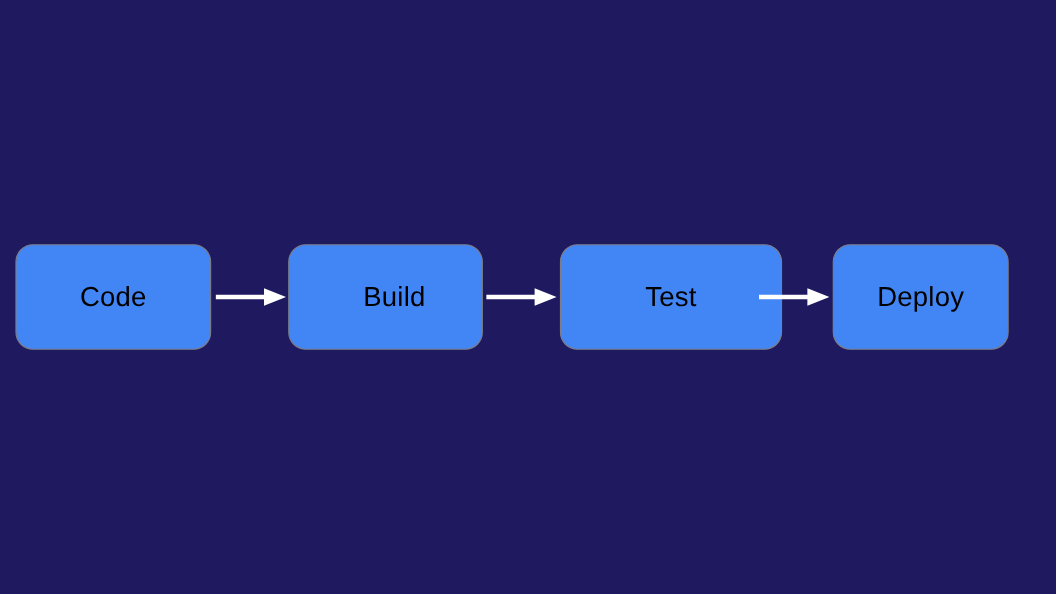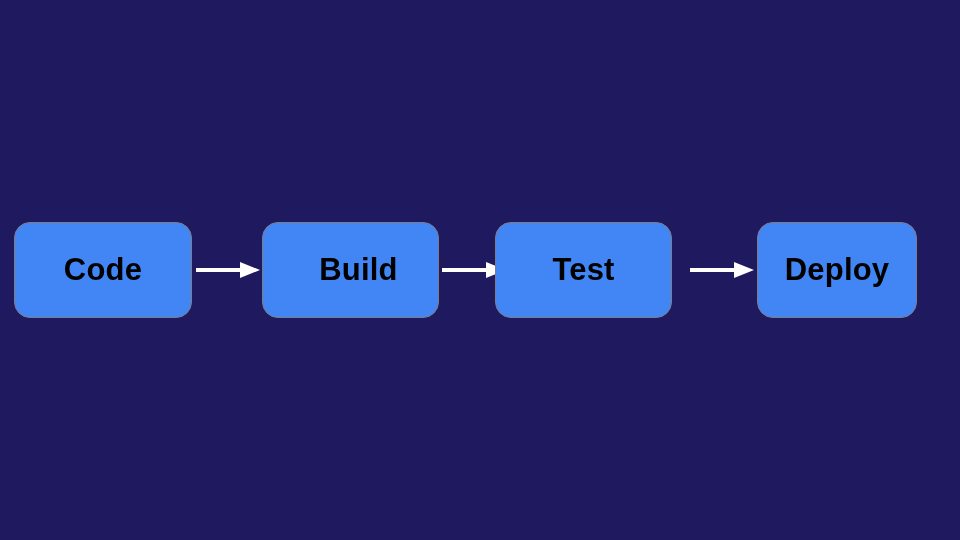--- a/index.html
+++ b/index.html
@@ -25,28 +25,28 @@
     top: 222px;
     height: 96px;
     background: var(--node-fill);
     border: 1px solid var(--node-border);
     border-radius: 16px;
     display: flex;
     align-items: center;
     justify-content: center;
   }
   .node-label {
-    font-size: 31px;
-    font-weight: 700;
+    font-size: 25px;
+    font-weight: 400;
     color: var(--node-text);
     letter-spacing: 0.2px;
   }
   .node-1 { left: 14px;  width: 178px; }
   .node-2 { left: 262px; width: 177px; padding-left: 16px; }
-  .node-3 { left: 495px; width: 177px; }
+  .node-3 { left: 509px; width: 202px; }
   .node-4 { left: 757px; width: 160px; }
   .arrow {
     position: absolute;
     top: 260px;
     width: 64px; height: 20px;
   }
   .arrow-1 { left: 196px; }
   .arrow-2 { left: 442px; }
   .arrow-3 { left: 690px; }
   .arrow line    { stroke: var(--arrow); stroke-width: 4; }

